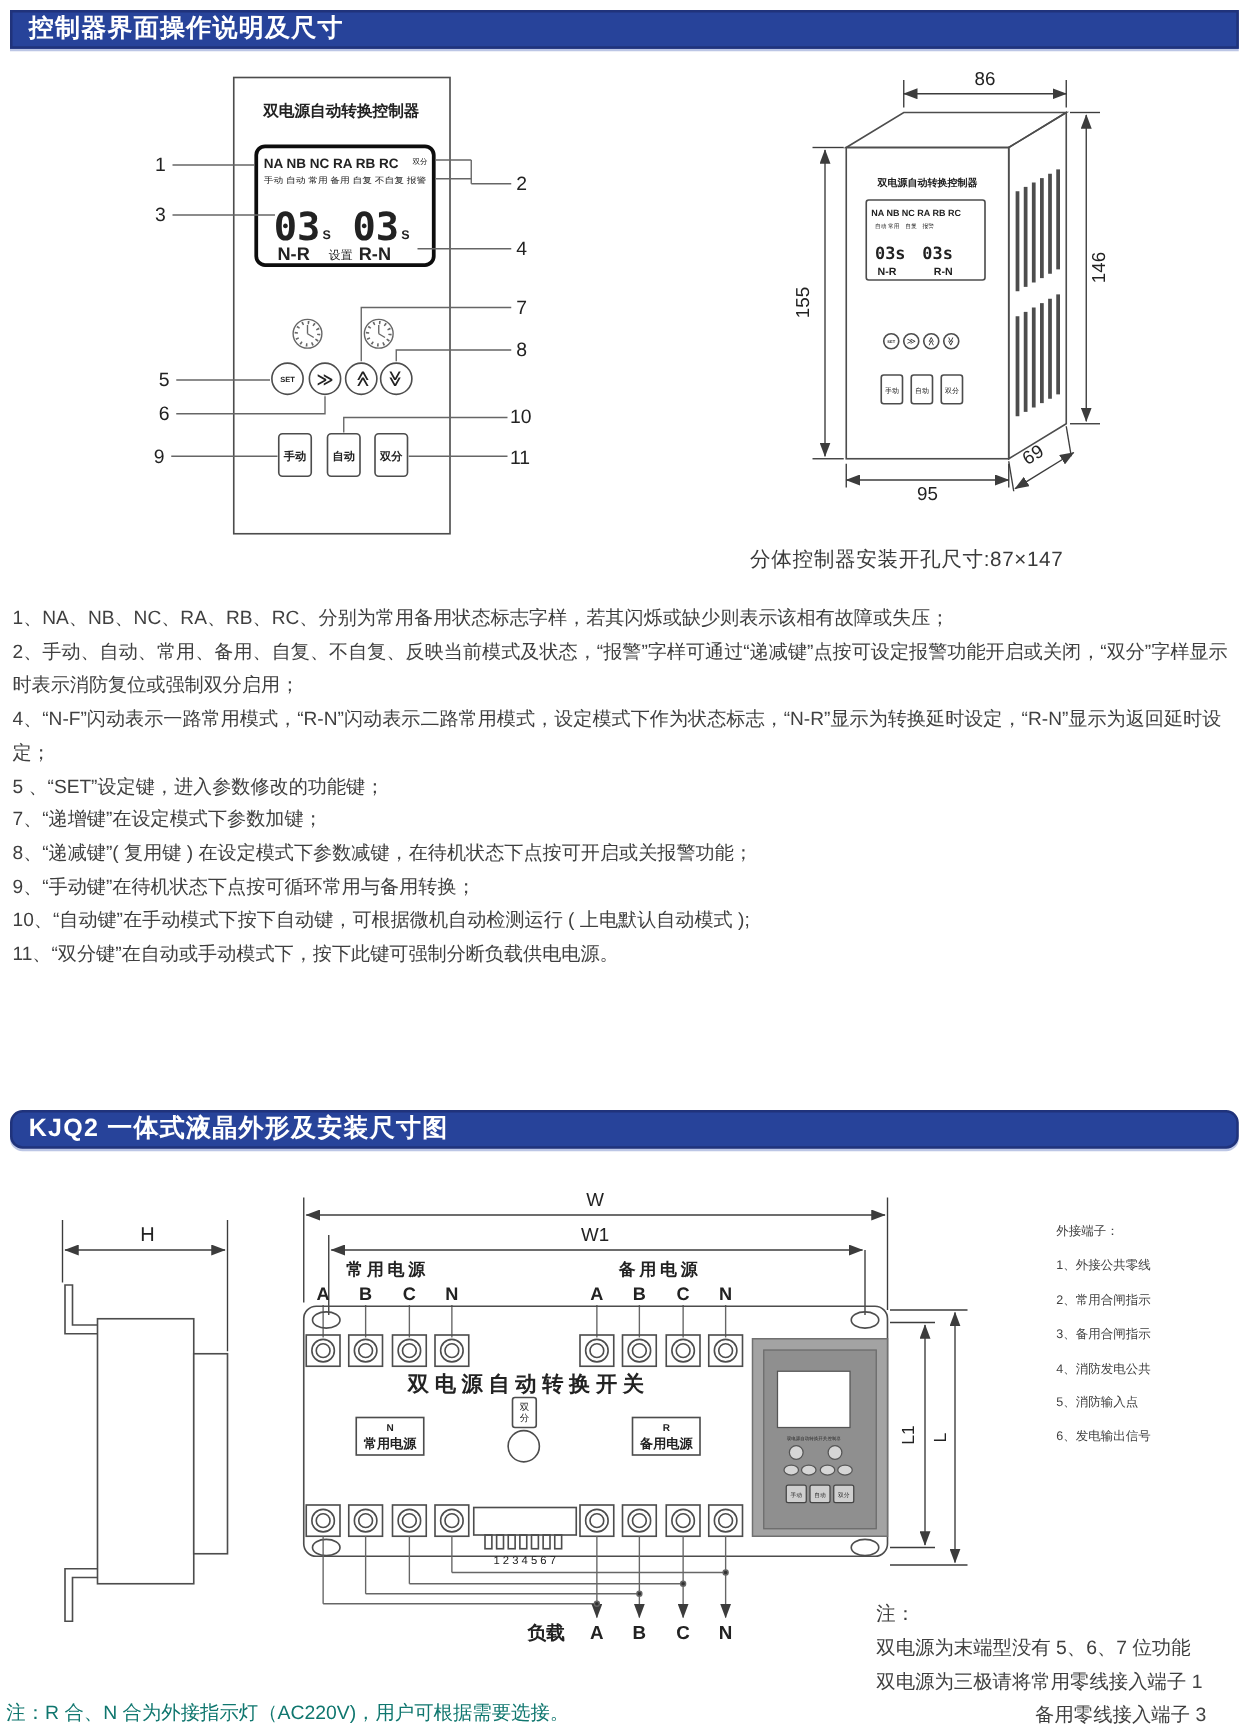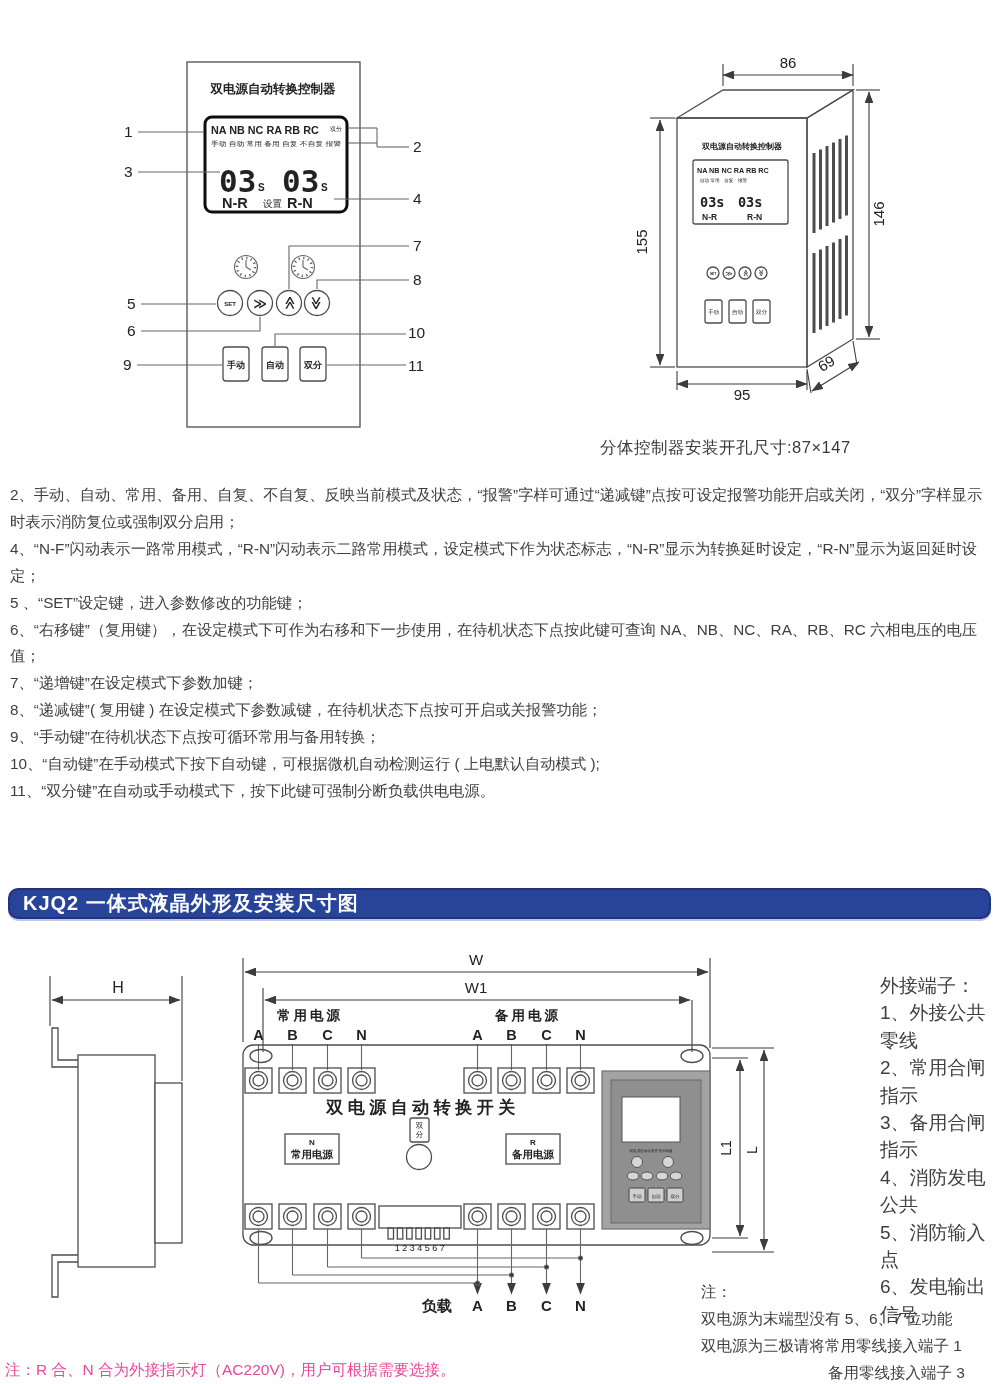--- a/index.html
+++ b/index.html
@@ -6,35 +6,38 @@
   .page{position:relative;width:1000px;height:1384px;background:#fff;overflow:hidden;
         font-family:"Liberation Sans","DejaVu Sans",sans-serif;color:#3d3d3d;}
   .secbar{position:absolute;left:8px;width:983px;height:31px;background:#27439a;
           border:2px solid #20337b;box-sizing:border-box;box-shadow:0 2px 0 rgba(160,174,218,.7);
           color:#ffffff;font-size:20px;font-weight:bold;line-height:27px;padding-left:13px;
           letter-spacing:1px;}
   .instructions{position:absolute;left:10px;top:482px;width:982px;font-size:15.3px;
                 line-height:26.9px;color:#3f3f3f;}
   .instructions p{margin:0;}
   .caption-3d{position:absolute;left:600px;top:437px;font-size:16.5px;color:#3a3a3a;letter-spacing:.5px;}
-  .ext-terms{position:absolute;left:880px;top:972px;font-size:19px;line-height:27.4px;color:#3f3f3f;}
+  .ext-terms{position:absolute;left:845px;top:972px;font-size:10px;line-height:27.4px;color:#3f3f3f;}
   .notes-right{position:absolute;left:701px;top:1278px;font-size:15.5px;line-height:27px;color:#3f3f3f;}
   .notes-right .indent{padding-left:127px;}
-  .note-bottom{position:absolute;left:5px;top:1360px;font-size:15.5px;color:#ec4899;}
+  .note-bottom{position:absolute;left:5px;top:1360px;font-size:15.5px;color:#0f766e;}
   svg{position:absolute;overflow:visible;}
   svg text{fill:#222;}
   .ln{stroke:#4d4d4d;stroke-width:1.3;fill:none;}
   .thin{stroke:#666;stroke-width:1.1;fill:none;}
   .dim{stroke:#3c3c3c;stroke-width:1.1;fill:none;}
 </style>
 </head>
 <body>
 
 <div class="page">
 
+  <div class="secbar" style="top:8px;">
+    <span>控制器界面操作说明及尺寸</span>
+  </div>
 
   <svg style="left:118px;top:55px;" width="442" height="395" viewBox="118 55 442 395">
 
     <rect x="187" y="62" width="173" height="365" class="ln" stroke="#555"></rect>
     <text x="273" y="93" font-size="12.5" font-weight="bold" text-anchor="middle" fill="#1d1d1d">双电源自动转换控制器</text>
 
     <rect x="205" y="117" width="142" height="95" rx="7" fill="#fff" stroke="#0d0d0d" stroke-width="3"></rect>
     <text x="211" y="134" font-size="10.8" font-weight="bold" fill="#111">NA NB NC RA RB RC</text>
     <text x="342" y="131" font-size="6" text-anchor="end" fill="#111">双分</text>
     <text x="211" y="146" font-size="6.6" fill="#111" textLength="130" lengthAdjust="spacingAndGlyphs">手动 自动 常用 备用 自复 不自复 报警</text>
@@ -195,24 +198,24 @@
     <text x="788" y="68" font-size="15" text-anchor="middle" fill="#333">86</text>
     <text x="884" y="214" font-size="15" text-anchor="middle" fill="#333" transform="rotate(-90 884 214)">146</text>
     <text x="647" y="242" font-size="15" text-anchor="middle" fill="#333" transform="rotate(-90 647 242)">155</text>
     <text x="742" y="400" font-size="15" text-anchor="middle" fill="#333">95</text>
     <text x="829" y="368" font-size="15" text-anchor="middle" fill="#333" transform="rotate(-31.5 829 368)">69</text>
   </svg>
 
   <div class="caption-3d">分体控制器安装开孔尺寸:87×147</div>
 
   <div class="instructions">
+    <p>1、NA、NB、NC、RA、RB、RC、分别为常用备用状态标志字样，若其闪烁或缺少则表示该相有故障或失压；</p>
     <p>2、手动、自动、常用、备用、自复、不自复、反映当前模式及状态，“报警”字样可通过“递减键”点按可设定报警功能开启或关闭，“双分”字样显示时表示消防复位或强制双分启用；</p>
     <p>4、“N-F”闪动表示一路常用模式，“R-N”闪动表示二路常用模式，设定模式下作为状态标志，“N-R”显示为转换延时设定，“R-N”显示为返回延时设定；</p>
     <p>5 、“SET”设定键，进入参数修改的功能键；</p>
-    <p>6、“右移键”（复用键），在设定模式下可作为右移和下一步使用，在待机状态下点按此键可查询 NA、NB、NC、RA、RB、RC 六相电压的电压值；</p>
     <p>7、“递增键”在设定模式下参数加键；</p>
     <p>8、“递减键”( 复用键 ) 在设定模式下参数减键，在待机状态下点按可开启或关报警功能；</p>
     <p>9、“手动键”在待机状态下点按可循环常用与备用转换；</p>
     <p>10、“自动键”在手动模式下按下自动键，可根据微机自动检测运行 ( 上电默认自动模式 );</p>
     <p>11、“双分键”在自动或手动模式下，按下此键可强制分断负载供电电源。</p>
   </div>
 
   <div class="secbar" style="top:888px;border-radius:10px;">
     <span>KJQ2 一体式液晶外形及安装尺寸图</span>
   </div>

